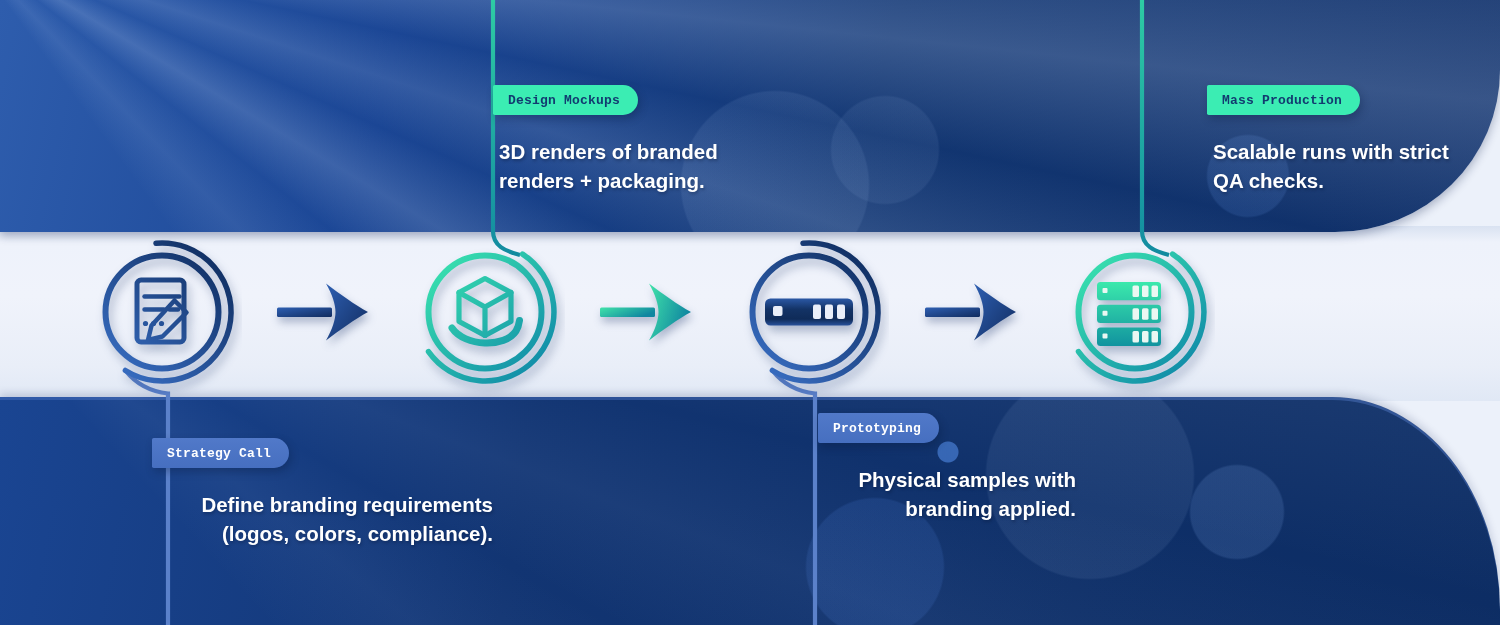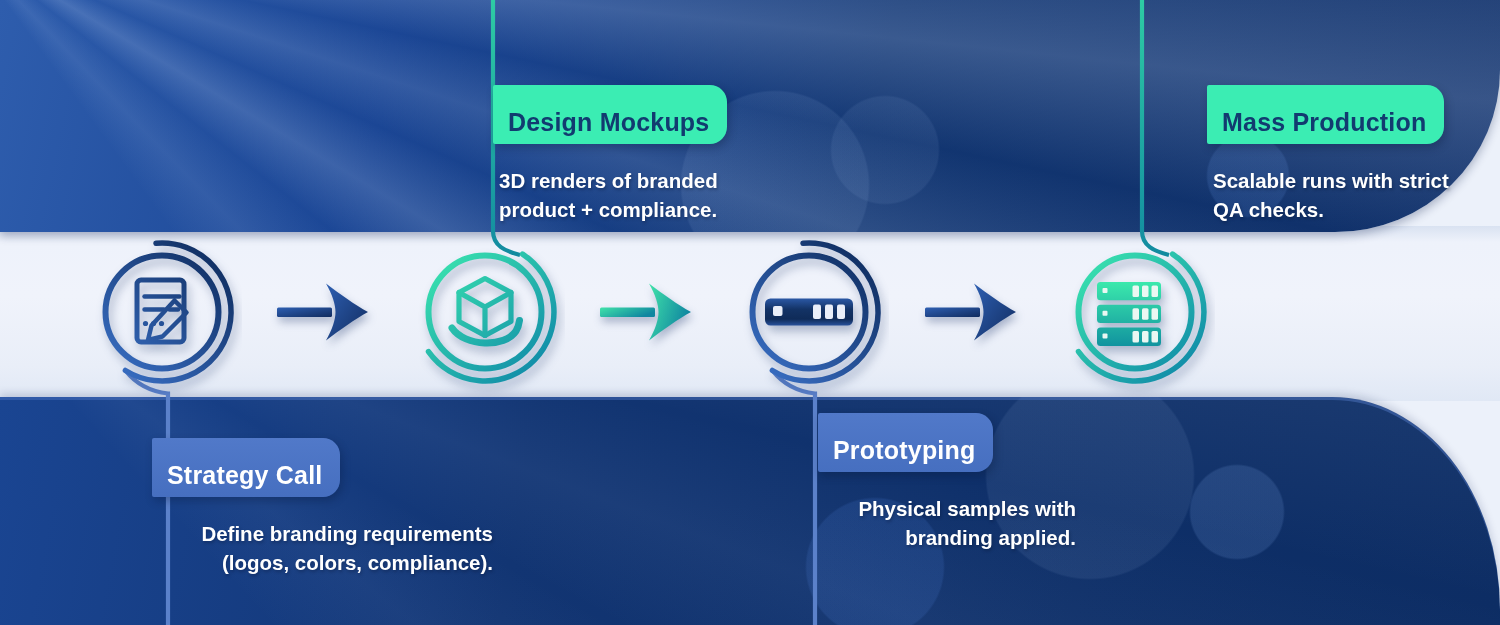--- a/index.html
+++ b/index.html
@@ -51,23 +51,24 @@
       rgba(190,210,245,0.06) 25deg, rgba(190,210,245,0) 33deg,
       rgba(190,210,245,0.05) 42deg, rgba(190,210,245,0) 52deg, rgba(190,210,245,0) 360deg);
   }
   
   .connector{ position:absolute; top:0; z-index:2; }
   .icon-shadow{ filter:drop-shadow(3px 6px 5px rgba(20,45,100,0.30)); }
   .arrow{ position:absolute; top:280px; z-index:2; filter:drop-shadow(2px 5px 4px rgba(20,45,100,0.32)); }
   
   .label-group{ position:absolute; z-index:3; display:flex; flex-direction:column; align-items:flex-start; }
   .pill{
-    display:inline-block; padding:23px 18px 7px 15px; border-radius:2px 17px 17px 2px;
-    font-size:25px; font-weight:700; letter-spacing:0.2px; white-space:nowrap;
+    display:inline-block; padding:8px 18px 7px 15px; border-radius:2px 17px 17px 2px;
+    font-size:13px; font-weight:700; letter-spacing:0.2px; white-space:nowrap;
     box-shadow:2px 4px 9px rgba(8,22,55,0.30);
+    font-family:Liberation Mono, monospace;
   }
   .pill.green{ background:#3BEDB3; color:#123B70; }
   .pill.blue{ background:linear-gradient(180deg,#5179c9,#466FC0); color:#ffffff; }
   .desc{
     margin-top:22px; padding-left:6px; font-size:20.5px; font-weight:700; line-height:29px;
     color:#ffffff; text-shadow:1px 2px 3px rgba(8,20,50,0.35);
   }
   .desc.w250{ max-width:250px; } .desc.w262{ max-width:262px; }
   .desc.w335{ max-width:335px;text-align:right; } .desc.w252{ max-width:252px;text-align:right; }
 </style>
@@ -229,21 +230,21 @@
     <path d="M50 3.5 C64 14 79 25 92 32 C79 39 64 50 50 60.5 C56.5 49 59.5 39.5 59.5 32 C59.5 24.5 56.5 15 50 3.5 Z" fill="url(#ga3)"></path>
   </svg>
 
   <div class="label-group" style="left:152px; top:438px">
     <span class="pill blue">Strategy Call</span>
     <div class="desc w335">Define branding requirements (logos, colors, compliance).</div>
   </div>
 
   <div class="label-group" style="left:493px; top:85px">
     <span class="pill green">Design Mockups</span>
-    <div class="desc w250">3D renders of branded product + compliance.</div>
+    <div class="desc w250">3D renders of branded renders + packaging.</div>
   </div>
 
   <div class="label-group" style="left:818px; top:413px">
     <span class="pill blue">Prototyping</span>
     <div class="desc w252">Physical samples with branding applied.</div>
   </div>
 
   <div class="label-group" style="left:1207px; top:85px">
     <span class="pill green">Mass Production</span>
     <div class="desc w262">Scalable runs with strict QA checks.</div>

